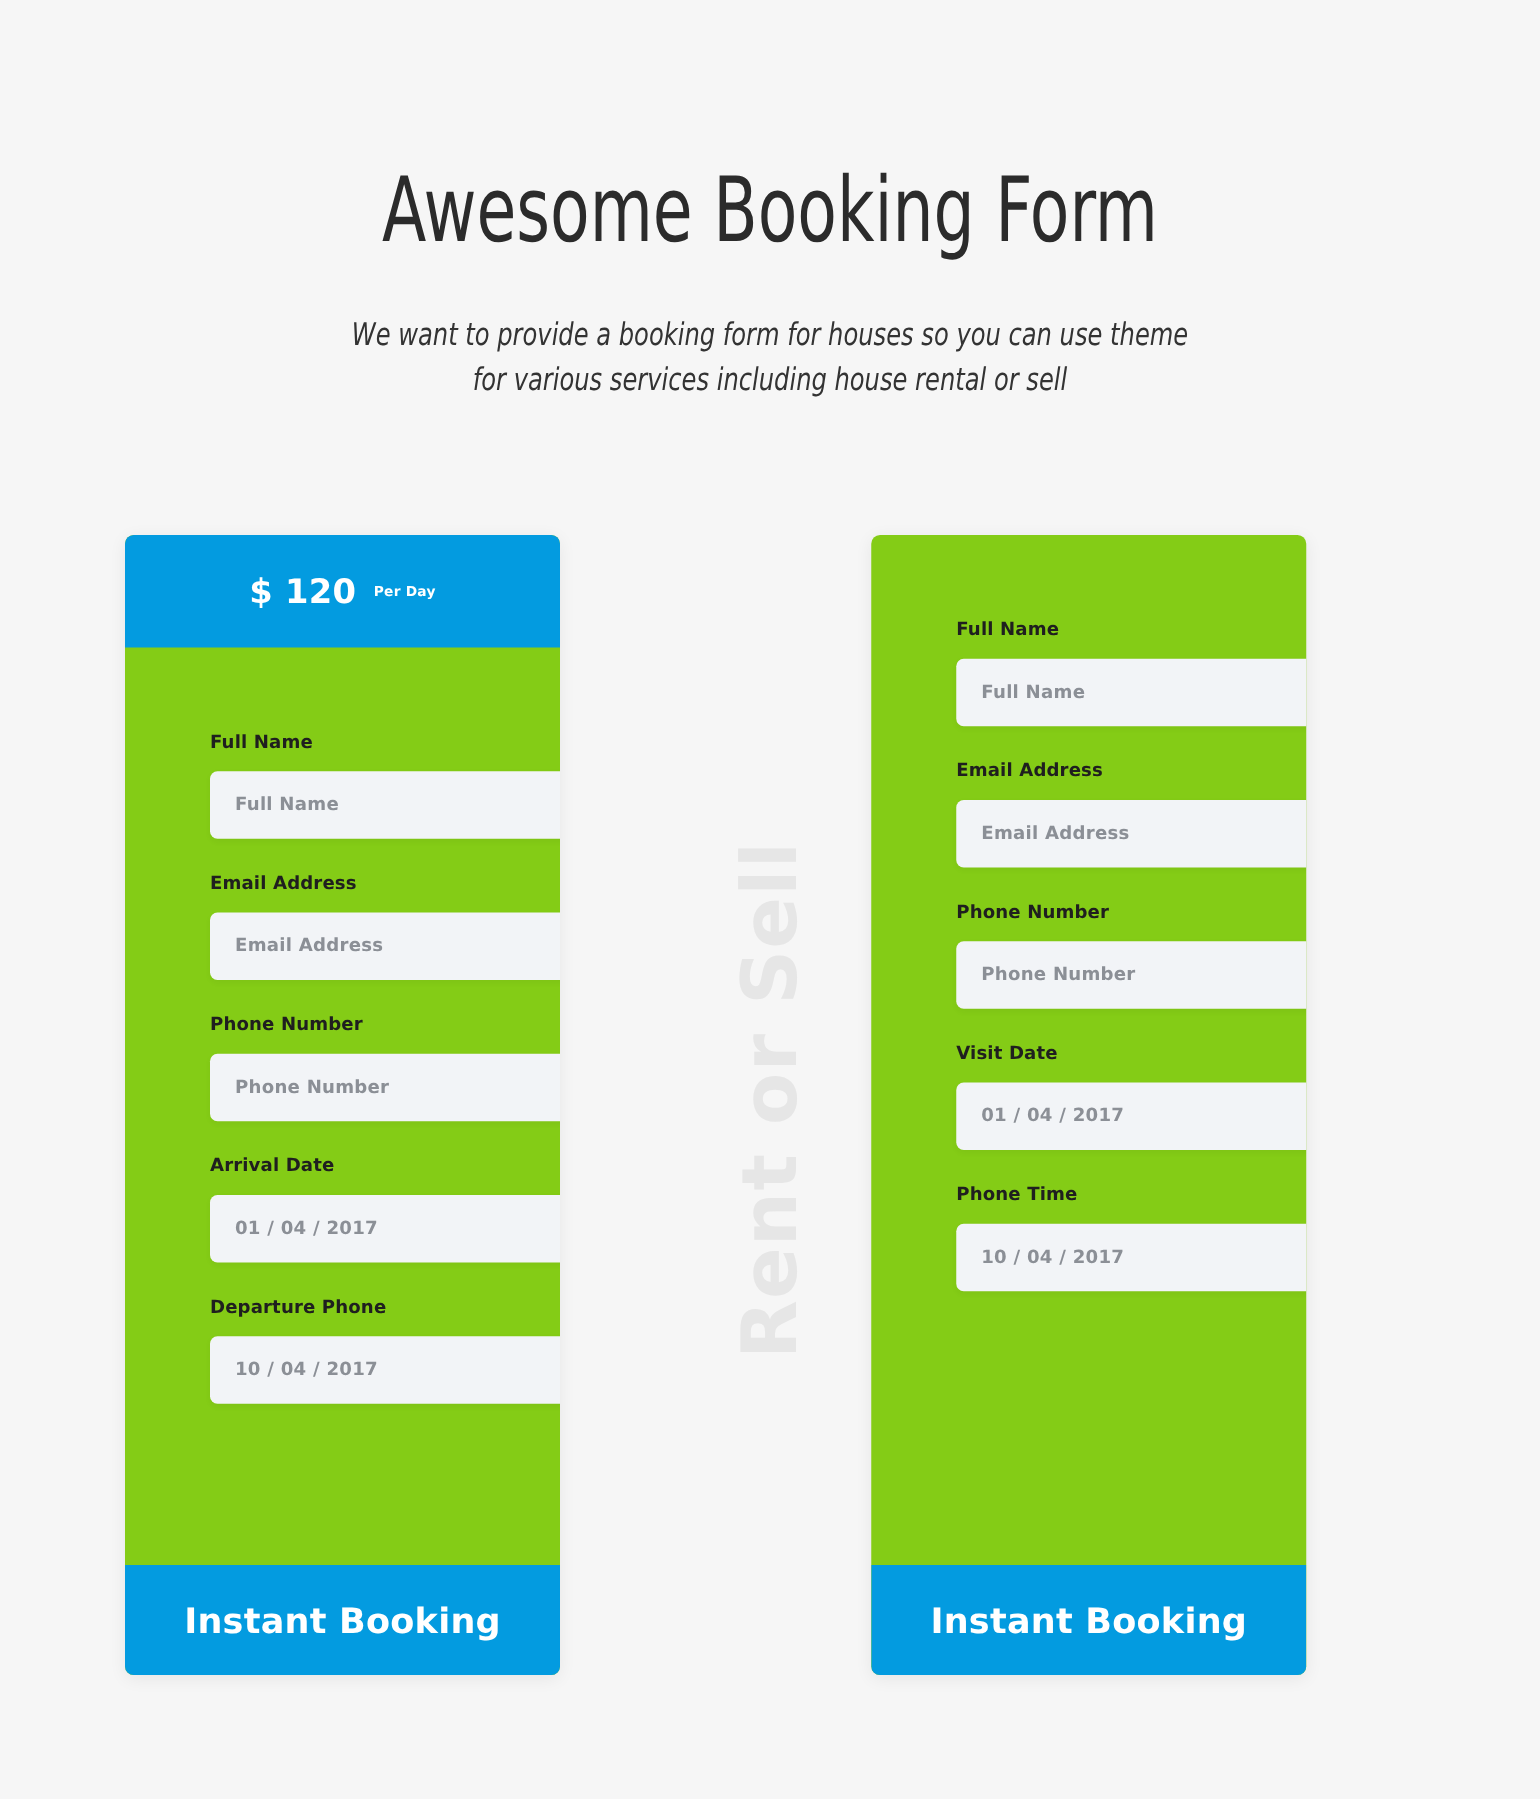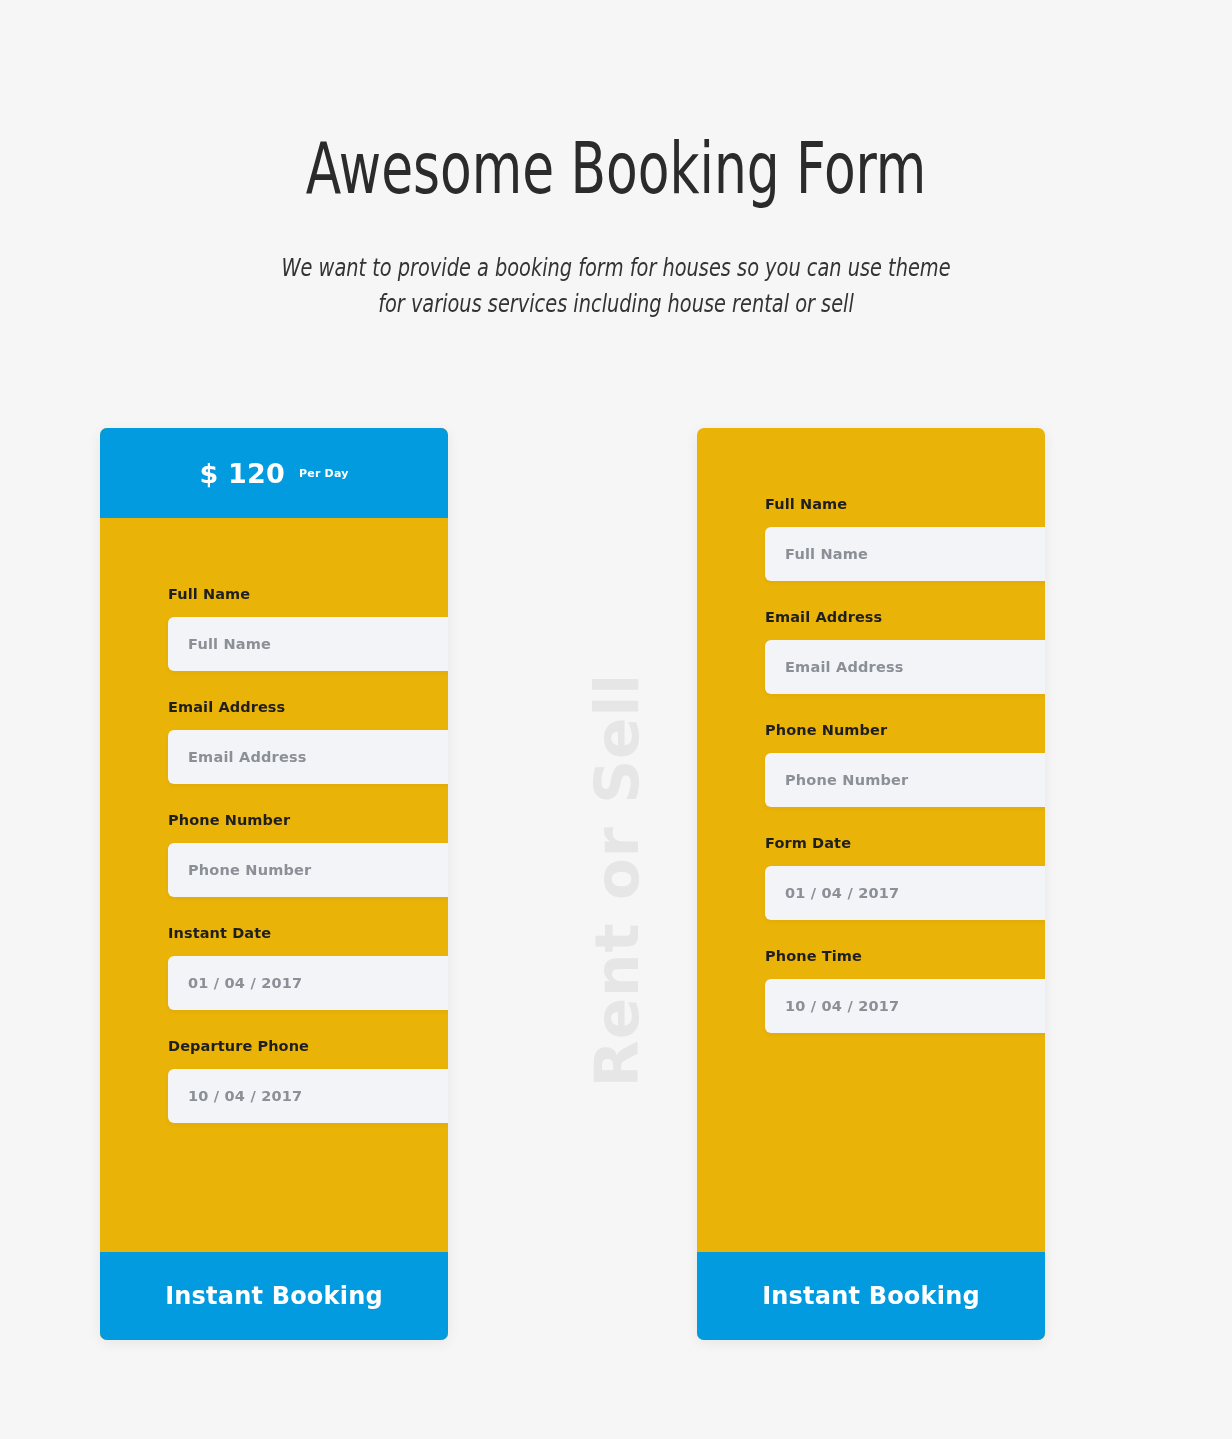--- a/index.html
+++ b/index.html
@@ -71,21 +71,21 @@
     color: #e6e6e6;
     user-select: none;
   }
 
   
   .card {
     position: absolute;
     top: 428px;
     width: 348px;
     height: 912px;
-    background: #eab308;
+    background: #84cc16;
     border-radius: 7px;
     box-shadow: 0 3px 14px rgba(0,0,0,0.065);
     overflow: hidden;
     display: flex;
     flex-direction: column;
   }
   .card-left  { left: 100px; }
   .card-right { left: 697px; }
 
   .card-header {
@@ -149,21 +149,21 @@
   }
 
   .card-footer {
     flex: 0 0 auto;
     height: 88px;
     background: #039be0;
     border: none;
     width: 100%;
     color: #ffffff;
     font-family: "DejaVu Sans", "Liberation Sans", sans-serif;
-    font-size: 24px;
+    font-size: 28px;
     font-weight: 700;
     letter-spacing: 0.2px;
     cursor: pointer;
   }
 </style>
 </head>
 <body>
 
 <div class="page">
 
@@ -193,21 +193,21 @@
       </div>
       <div class="field">
         <label class="field-label">Email Address</label>
         <input class="field-input" type="text" placeholder="Email Address" style="">
       </div>
       <div class="field">
         <label class="field-label">Phone Number</label>
         <input class="field-input" type="text" placeholder="Phone Number" style="">
       </div>
       <div class="field">
-        <label class="field-label">Instant Date</label>
+        <label class="field-label">Arrival Date</label>
         <input class="field-input" type="text" placeholder="01 / 04 / 2017" style="">
       </div>
       <div class="field">
         <label class="field-label">Departure Phone</label>
         <input class="field-input" type="text" placeholder="10 / 04 / 2017" style="">
       </div>
     </div>
 
     <button class="card-footer">Instant Booking</button>
   </div>
@@ -222,21 +222,21 @@
       </div>
       <div class="field">
         <label class="field-label">Email Address</label>
         <input class="field-input" type="text" placeholder="Email Address" style="">
       </div>
       <div class="field">
         <label class="field-label">Phone Number</label>
         <input class="field-input" type="text" placeholder="Phone Number" style="">
       </div>
       <div class="field">
-        <label class="field-label">Form Date</label>
+        <label class="field-label">Visit Date</label>
         <input class="field-input" type="text" placeholder="01 / 04 / 2017" style="">
       </div>
       <div class="field">
         <label class="field-label">Phone Time</label>
         <input class="field-input" type="text" placeholder="10 / 04 / 2017" style="">
       </div>
     </div>
 
     <button class="card-footer">Instant Booking</button>
   </div>

